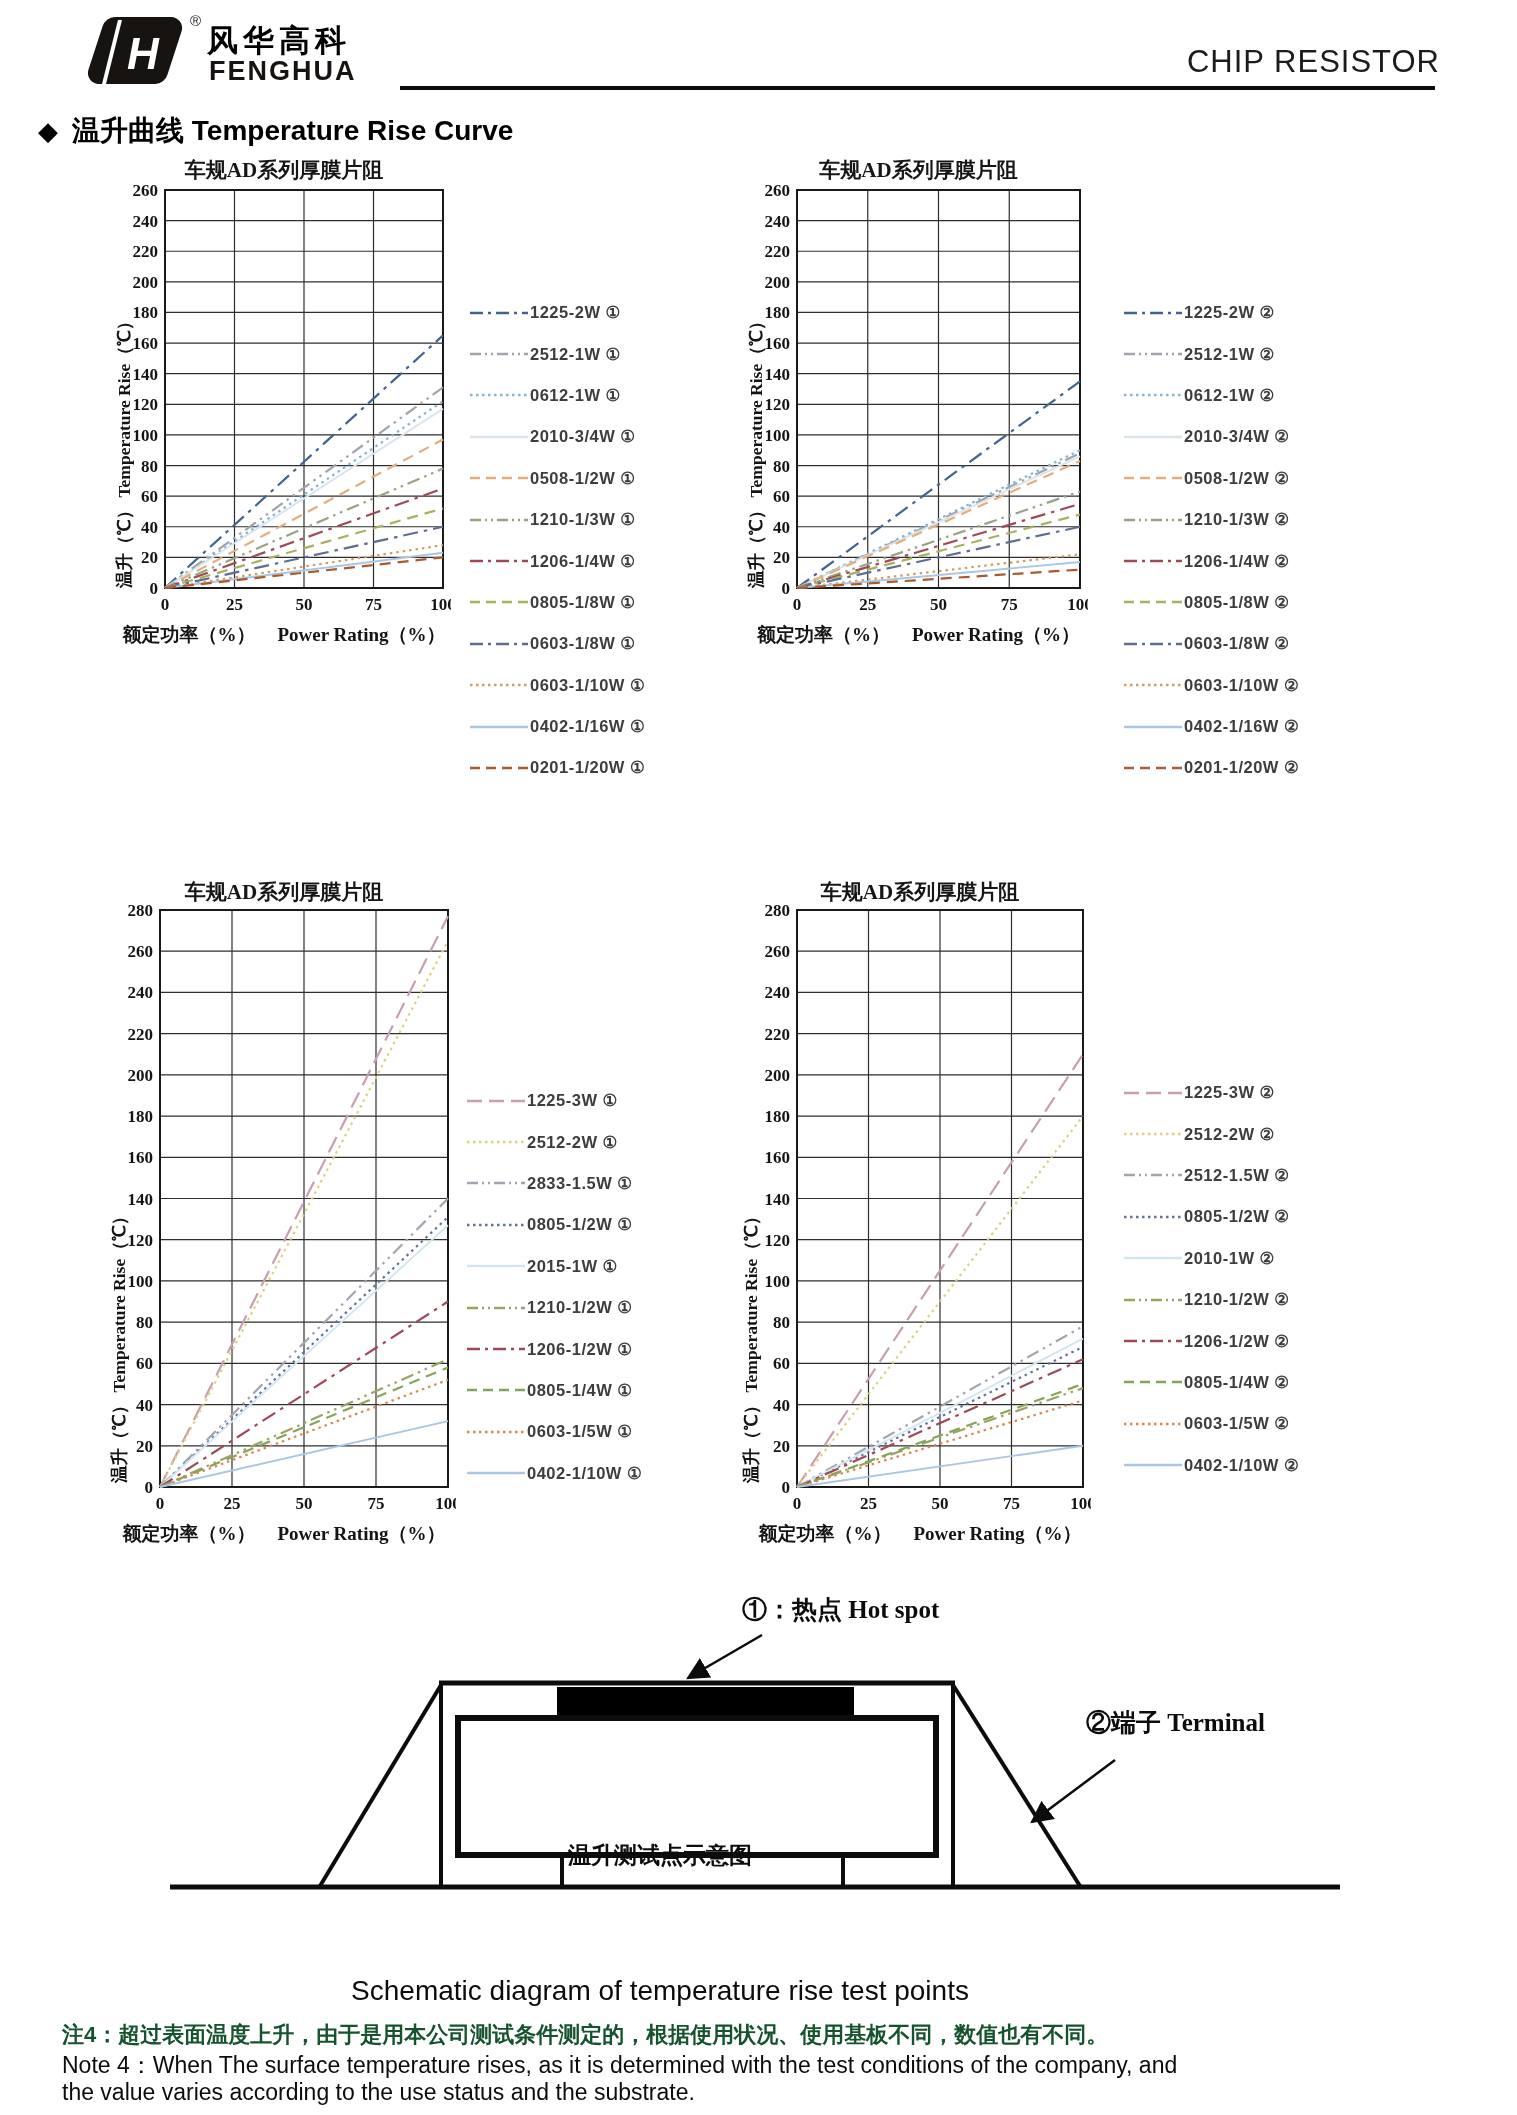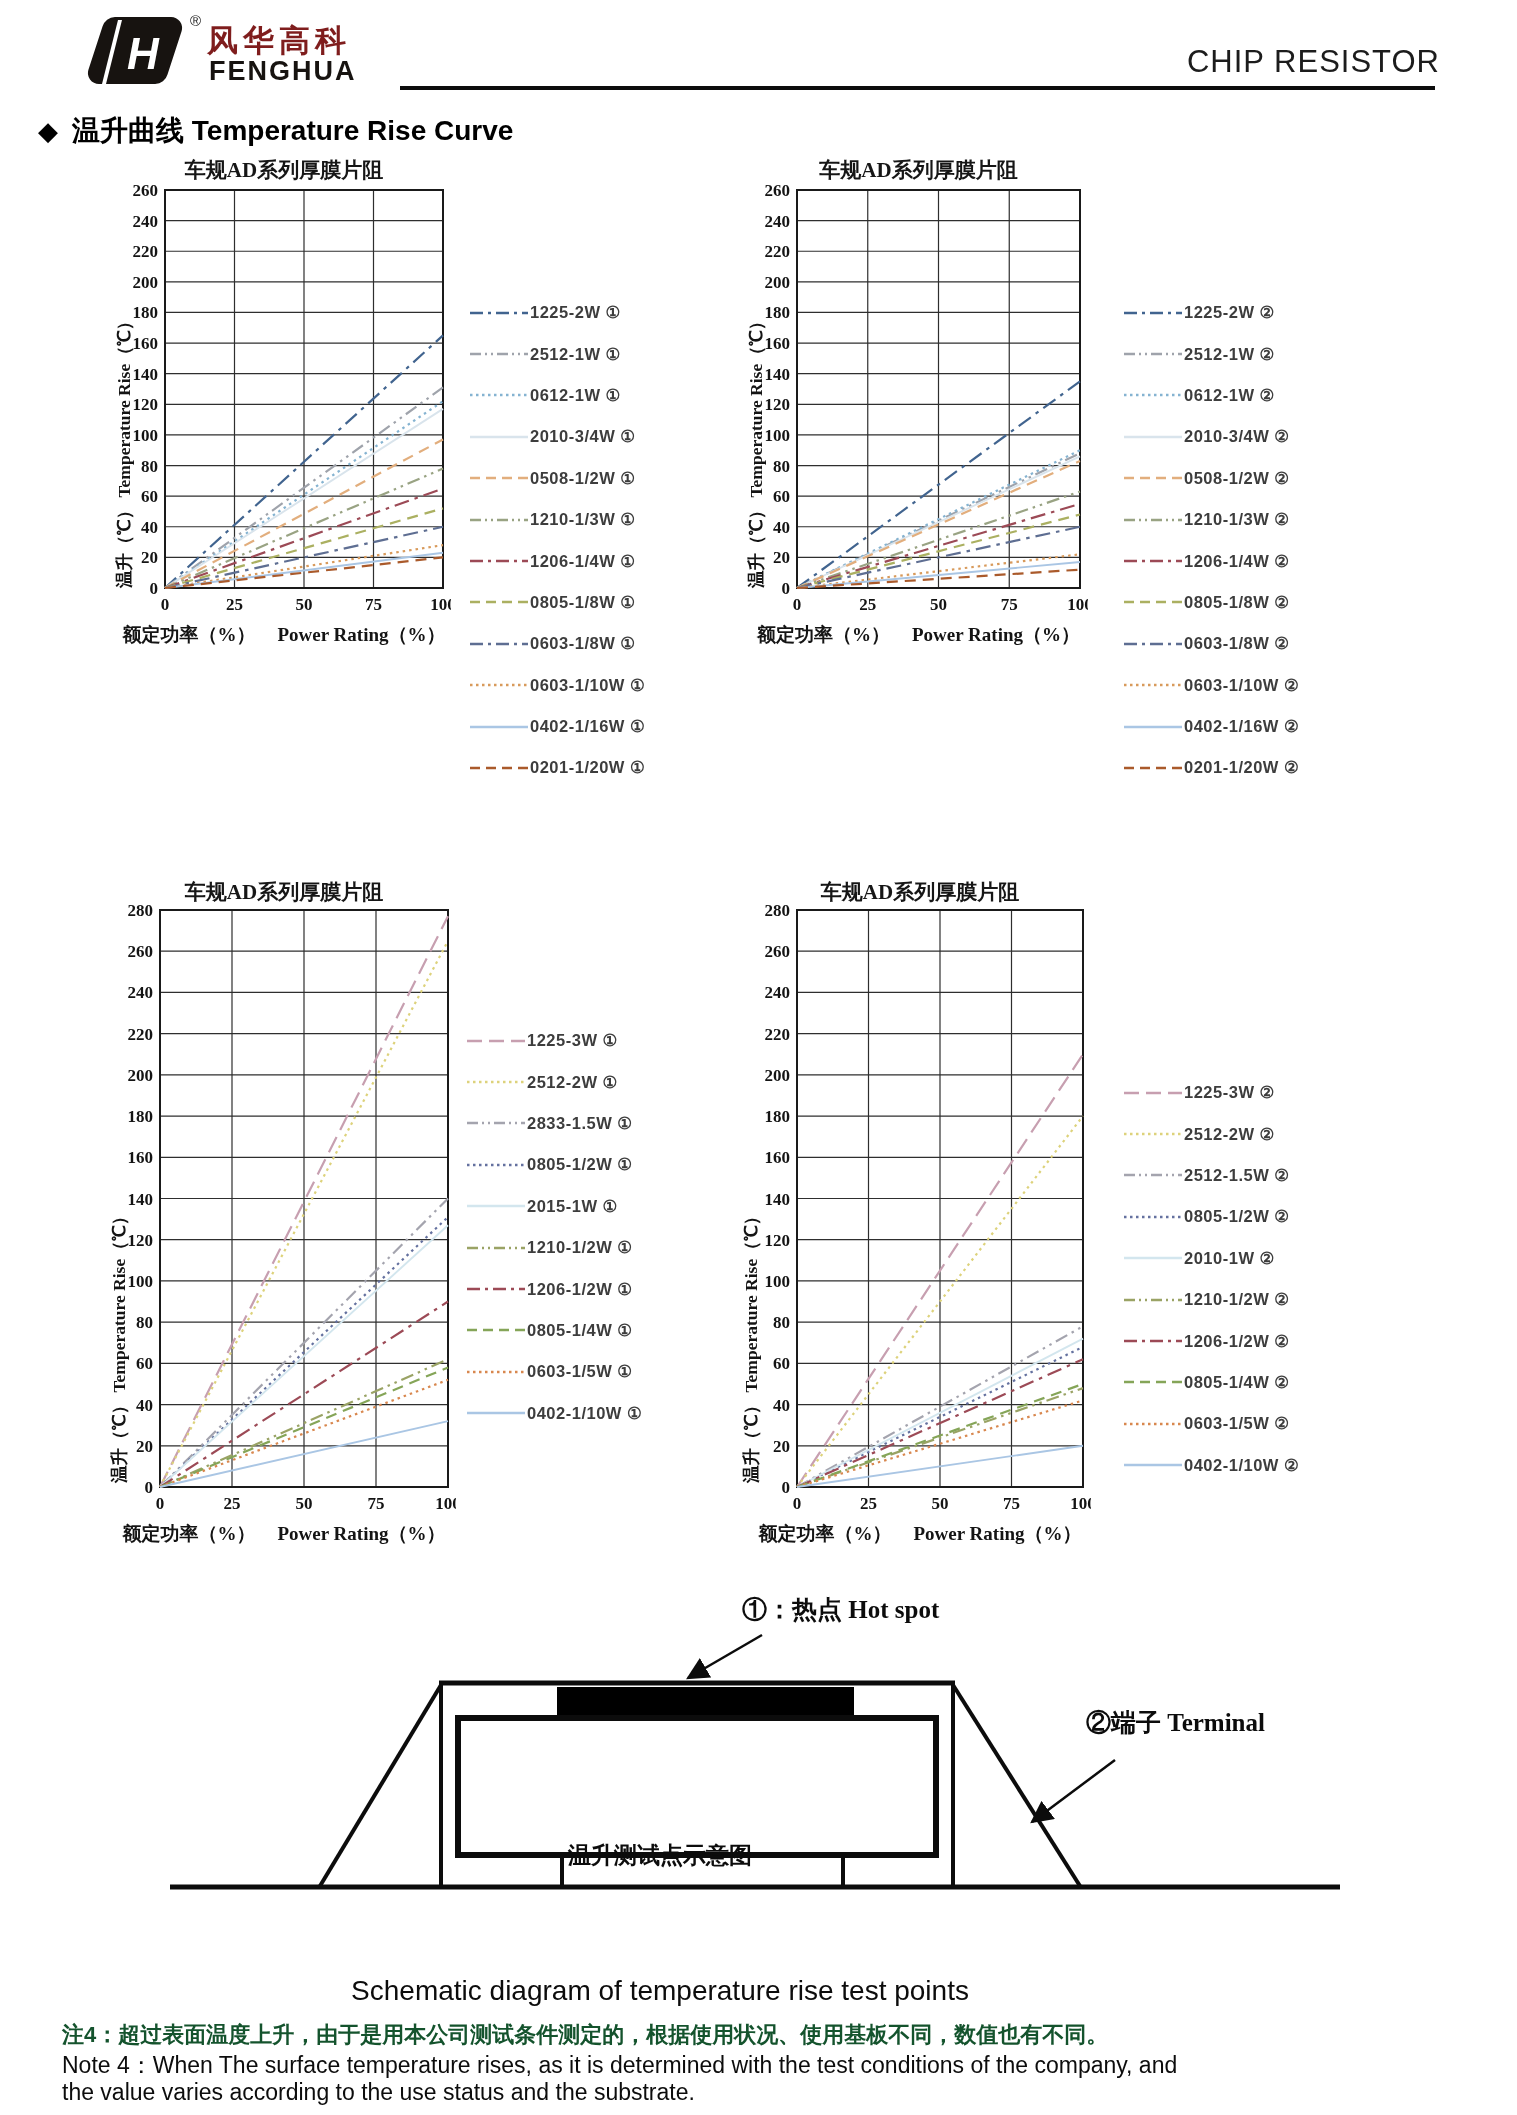--- a/index.html
+++ b/index.html
@@ -1,21 +1,21 @@
 <!DOCTYPE html>
 <html><head>
 <meta charset="utf-8">
 <style>
   html,body{margin:0;padding:0;background:#fff;}
   .page{position:relative;width:1517px;height:2115px;background:#fff;overflow:hidden;
         font-family:"Liberation Sans",sans-serif;color:#111;}
   
   .logo-mark{position:absolute;left:85px;top:14px;width:102px;height:76px;}
   .reg{position:absolute;left:190px;top:12px;font-size:15px;color:#222;}
-  .brand-cn{position:absolute;left:207px;top:20px;font-size:31px;font-weight:bold;letter-spacing:5px;color:#7f1d1d;}
+  .brand-cn{position:absolute;left:207px;top:20px;font-size:31px;font-weight:bold;letter-spacing:5px;color:#000000;}
   .brand-en{position:absolute;left:209px;top:56px;font-size:27px;font-weight:bold;letter-spacing:2px;color:#171310;}
   .doc-title{position:absolute;left:1060px;top:44px;width:380px;text-align:right;
              font-size:31px;letter-spacing:1px;color:#1c1c1c;}
   .head-rule{position:absolute;left:400px;top:86px;width:1035px;height:4px;background:#0d0d0d;}
   
   .section-title{position:absolute;left:38px;top:112px;display:flex;align-items:center;gap:14px;}
   .section-title .diamond{font-size:26px;color:#000;}
   .section-title .txt{font-size:28px;font-weight:bold;color:#000;}
   
   .chart-title{position:absolute;text-align:center;font-family:"Liberation Serif",serif;
@@ -378,21 +378,21 @@
         <polyline points="48,587 336,325.2892857142857" fill="none" stroke="#d3e6ee" stroke-width="1.9"></polyline>
         <polyline points="48,587 336,459.23571428571427" fill="none" stroke="#9aa365" stroke-width="2.2" stroke-dasharray="13 5 2.5 5 2.5 5"></polyline>
         <polyline points="48,587 336,401.5357142857143" fill="none" stroke="#9c4a56" stroke-width="2.2" stroke-dasharray="15 6 3.5 6"></polyline>
         <polyline points="48,587 336,467.4785714285714" fill="none" stroke="#85a558" stroke-width="2.2" stroke-dasharray="11 7"></polyline>
         <polyline points="48,587 336,479.84285714285716" fill="none" stroke="#d8874e" stroke-width="2.2" stroke-dasharray="2.5 4"></polyline>
         <polyline points="48,587 336,521.0571428571428" fill="none" stroke="#aac6e4" stroke-width="1.9"></polyline>
       </svg></div>
   <div class="chart-xlabel" style="left:112px;top:1521px;width:344px;">
     <span>额定功率（%）</span><span class="xsp">Power Rating（%）</span>
   </div>
-  <div class="legend" style="left:465px;top:1020px;text-align:center;">
+  <div class="legend" style="left:465px;top:1080px;text-align:center;">
       <div class="legend-row">
         <svg width="62" height="14" viewBox="0 0 62 14">
           <line x1="2" y1="7" x2="60" y2="7" stroke="#c79fb0" stroke-width="2.4" stroke-dasharray="15 7"></line>
         </svg>
         <span class="legend-label">1225-3W ①</span>
       </div>
       <div class="legend-row">
         <svg width="62" height="14" viewBox="0 0 62 14">
           <line x1="2" y1="7" x2="60" y2="7" stroke="#ddd27b" stroke-width="2.4" stroke-dasharray="2.5 3.5"></line>
         </svg>

